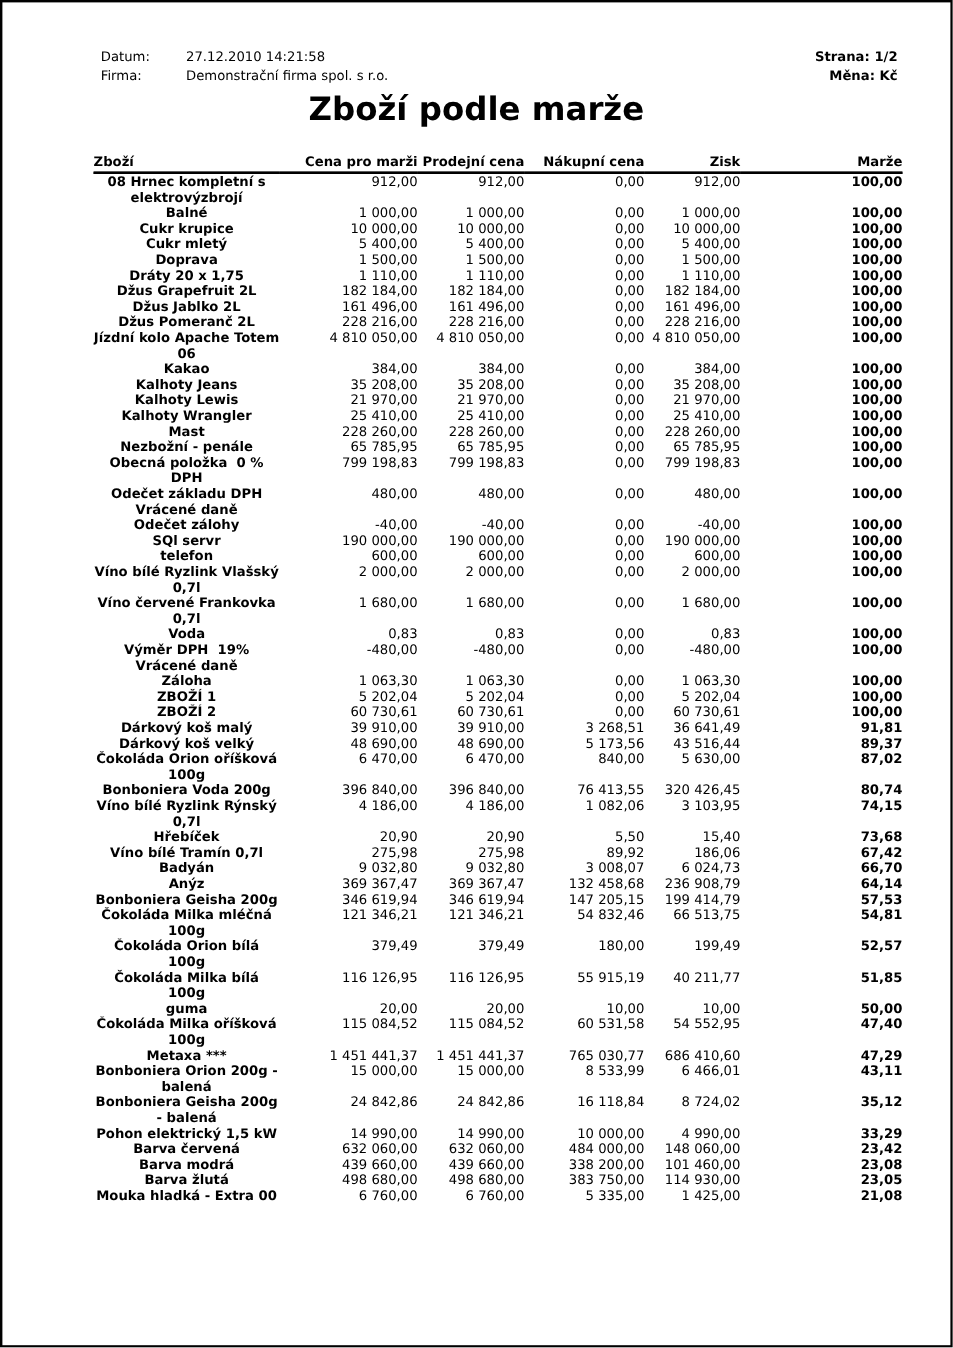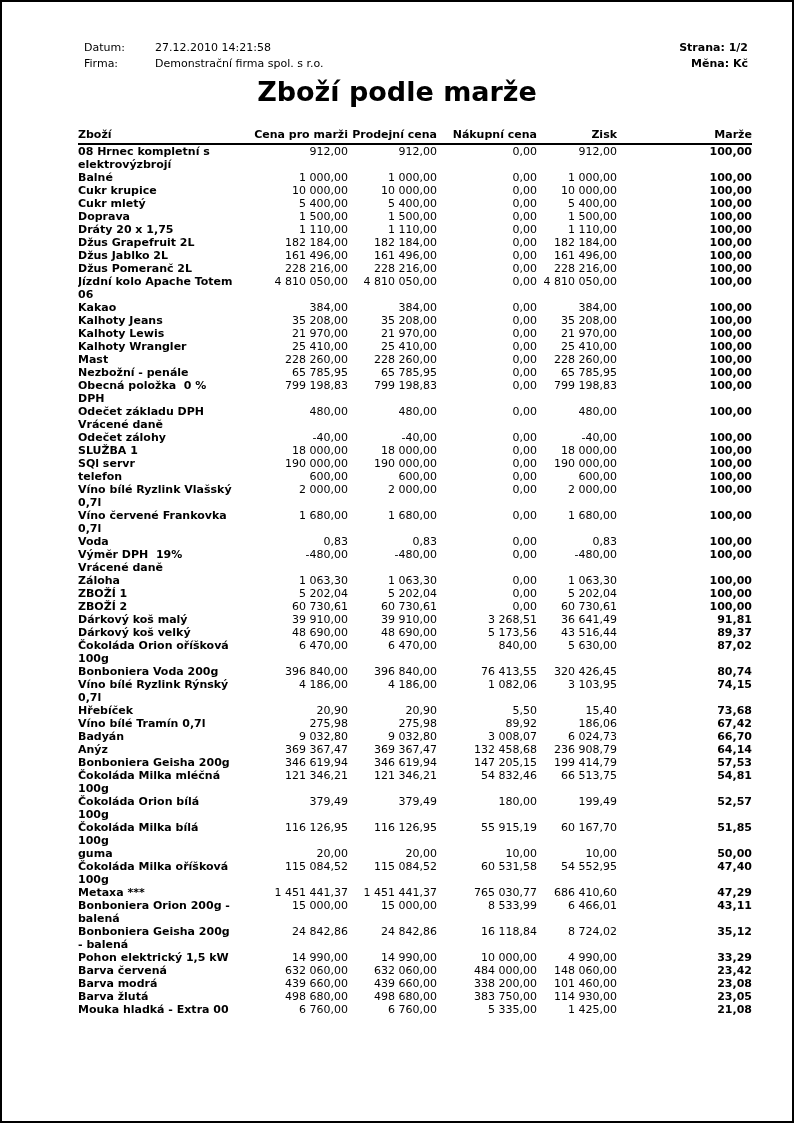--- a/index.html
+++ b/index.html
@@ -74,21 +74,21 @@
     overflow: hidden;
   }
   table.report th.name-col { text-align: left; }
   table.report td {
     padding: 0;
     vertical-align: top;
     line-height: 13px;
   }
   table.report td.name {
     font-weight: bold;
-    text-align: left;
+    text-align: center;
     white-space: pre-wrap;
     overflow: hidden;
   }
   table.report td.num { text-align: right; white-space: nowrap; }
   table.report td.marze { font-weight: bold; }
 </style>
 </head>
 <body>
 
 <div class="page">
@@ -277,28 +277,20 @@
         </tr>
         <tr>
           <td class="name">Odečet zálohy</td>
           <td class="num">-40,00</td>
           <td class="num">-40,00</td>
           <td class="num">0,00</td>
           <td class="num">-40,00</td>
           <td class="num marze">100,00</td>
         </tr>
         <tr>
-          <td class="name">SLUŽBA 1</td>
-          <td class="num">18 000,00</td>
-          <td class="num">18 000,00</td>
-          <td class="num">0,00</td>
-          <td class="num">18 000,00</td>
-          <td class="num marze">100,00</td>
-        </tr>
-        <tr>
           <td class="name">SQl servr</td>
           <td class="num">190 000,00</td>
           <td class="num">190 000,00</td>
           <td class="num">0,00</td>
           <td class="num">190 000,00</td>
           <td class="num marze">100,00</td>
         </tr>
         <tr>
           <td class="name">telefon</td>
           <td class="num">600,00</td>
@@ -457,21 +449,21 @@
           <td class="num">379,49</td>
           <td class="num">180,00</td>
           <td class="num">199,49</td>
           <td class="num marze">52,57</td>
         </tr>
         <tr>
           <td class="name">Čokoláda Milka bílá 100g</td>
           <td class="num">116 126,95</td>
           <td class="num">116 126,95</td>
           <td class="num">55 915,19</td>
-          <td class="num">60 167,70</td>
+          <td class="num">40 211,77</td>
           <td class="num marze">51,85</td>
         </tr>
         <tr>
           <td class="name">guma</td>
           <td class="num">20,00</td>
           <td class="num">20,00</td>
           <td class="num">10,00</td>
           <td class="num">10,00</td>
           <td class="num marze">50,00</td>
         </tr>

